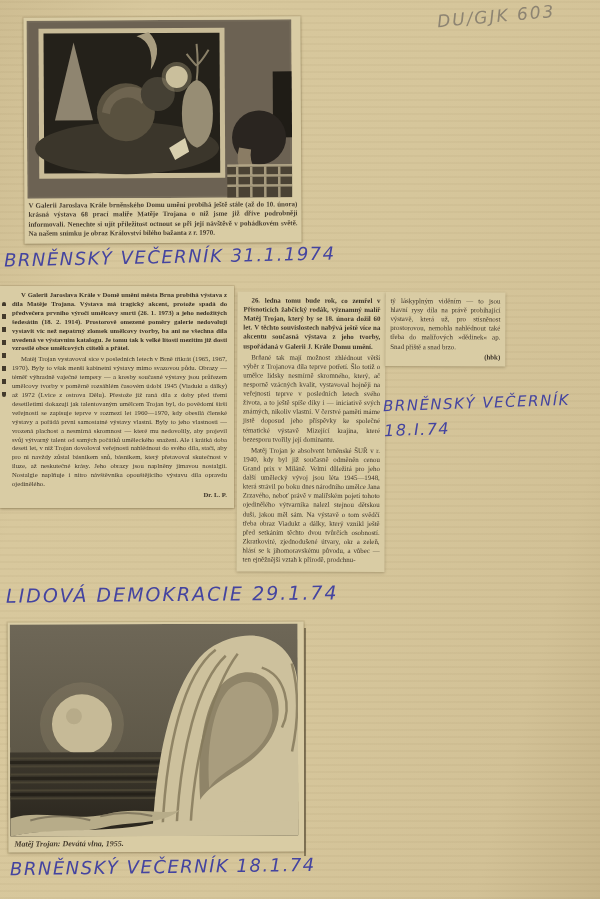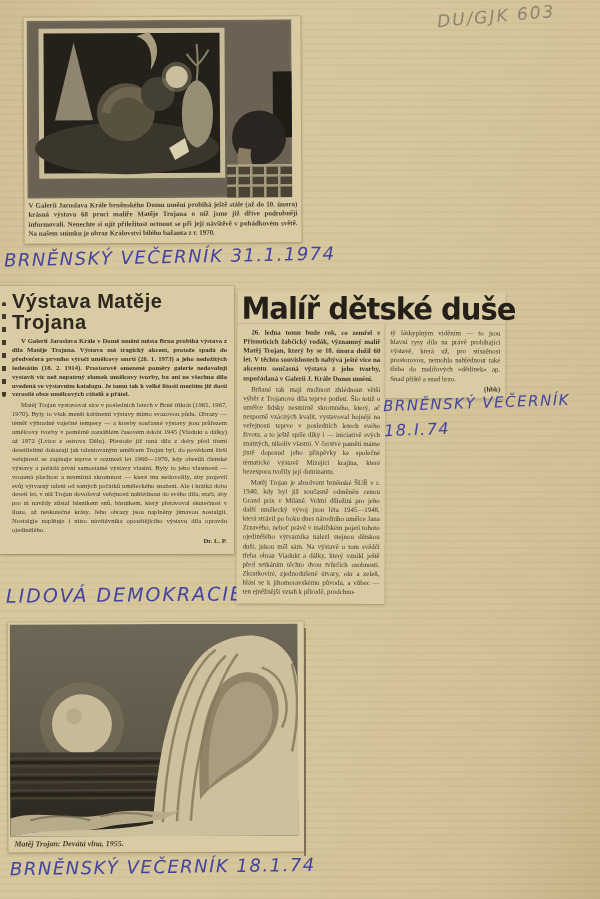--- a/index.html
+++ b/index.html
@@ -128,34 +128,30 @@
       <rect x="200" y="146" width="65" height="32" fill="#4a4234"></rect>
       <path d="M200,146 h65 M200,156 h65 M200,166 h65 M210,146 v32 M224,146 v32 M238,146 v32 M252,146 v32" stroke="#cdc09c" stroke-width="2.5" opacity="0.7" fill="none"></path>
     </svg>
     <div class="caption">V Galerii Jaroslava Krále brněnského Domu umění probíhá ještě stále (až do 10. února) krásná výstava 68 prací malíře Matěje Trojana o níž jsme již dříve podrobněji informovali. Nenechte si ujít příležitost octnout se při její návštěvě v pohádkovém světě. Na našem snímku je obraz Království bílého bažanta z r. 1970.</div>
   </div>
 
   <div class="handw hw-1">BRNĚNSKÝ VEČERNÍK 31.1.1974</div>
 
   <div class="clip clip-left">
     <div class="edge-marks"></div>
-    <h1 class="headline-left">Výstava Matěje Trojana</h1>
     <div class="artbody">
       <p class="lead">V Galerii Jaroslava Krále v Domě umění města Brna probíhá výstava z díla Matěje Trojana. Výstava má tragický akcent, protože spadá do předvečera prvního výročí umělcovy smrti (26. 1. 1973) a jeho nedožitých šedesátin (18. 2. 1914). Prostorově omezené poměry galerie nedovolují vystavit víc než nepatrný zlomek umělcovy tvorby, ba ani ne všechna díla uvedená ve výstavním katalogu. Je tomu tak k velké lítosti mezitím již dosti vzrostlé obce umělcových ctitelů a přátel.</p>
       <p>Matěj Trojan vystavoval sice v posledních letech v Brně třikrát (1965, 1967, 1970). Byly to však menší kabinetní výstavy mimo svazovou půdu. Obrazy — téměř výhradně vaječné tempery — a kresby současné výstavy jsou průřezem umělcovy tvorby v poměrně rozsáhlém časovém údobí 1945 (Viadukt a dálky) až 1972 (Lvice z ostrova Dělu). Přestože již raná díla z doby před třemi desetiletími dokazují jak talentovaným umělcem Trojan byl, do povědomí širší veřejnosti se zapisuje teprve v rozmezí let 1960—1970, kdy obesílá členské výstavy a pořádá první samostatné výstavy vlastní. Byly to jeho vlastnosti — vrozená plachost a nesmírná skromnost — které mu nedovolily, aby projevil svůj výtvarný talent od samých počátků uměleckého snažení. Ale i krátká doba deseti let, v níž Trojan dovoloval veřejnosti nahlédnout do svého díla, stačí, aby pro ni navždy zůstal básníkem snů, básníkem, který přetavoval skutečnost v iluze, až neskutečné krásy. Jeho obrazy jsou naplněny jímavou nostalgií. Nostalgie naplňuje i nitro návštěvníka opouštějícího výstavu díla opravdu ojedinělého.</p>
       <span class="sig">Dr. L. P.</span>
     </div>
   </div>
 
   <div class="handw hw-2">LIDOVÁ DEMOKRACIE 29.1.74</div>
 
   <div class="clip-right">
-    <div class="head-strip">
-      <div class="headline-right">Malíř dětské duše</div>
-    </div>
     <div class="cols">
       <div class="rcol1">
         <p class="lead">26. ledna tomu bude rok, co zemřel v Přísnoticích žabčický rodák, významný malíř Matěj Trojan, který by se 18. února dožil 60 let. V těchto souvislostech nabývá ještě více na akcentu současná výstava z jeho tvorby, uspořádaná v Galerii J. Krále Domu umění.</p>
         <p>Brňané tak mají možnost zhlédnout větší výběr z Trojanova díla teprve potřetí. Šlo totiž o umělce lidsky nesmírně skromného, který, ač nesporně vzácných kvalit, vystavoval hojněji na veřejnosti teprve v posledních letech svého života, a to ještě spíše díky i — iniciativě svých známých, nikoliv vlastní. V čerstvé paměti máme jistě doposud jeho příspěvky ke společné tématické výstavě Mizející krajina, které bezesporu tvořily její dominantu.</p>
         <p>Matěj Trojan je absolvent brněnské ŠUŘ v r. 1940, kdy byl již současně odměněn cenou Grand prix v Miláně. Velmi důležitá pro jeho další umělecký vývoj jsou léta 1945—1948, která strávil po boku dnes národního umělce Jana Zrzavého, neboť právě v malířském pojetí tohoto ojedinělého výtvarníka nalezl stejnou dětskou duši, jakou měl sám. Na výstavě o tom svědčí třeba obraz Viadukt a dálky, který vznikl ještě před setkáním těchto dvou tvůrčích osobností. Zkratkovité, zjednodušené útvary, okr a zeleň, hlásí se k jihomoravskému původu, a vůbec — ten ejněžnější vztah k přírodě, prodchnu-</p>
       </div>
       <div class="rcol2">
         <span>tý láskyplným viděním — to jsou hlavní rysy díla na právě probíhající výstavě, která už, pro stísněnost prostorovou, nemohla nahlédnout také třeba do malířových »dědinek« ap. Snad příště a snad brzo.</span>
         <span class="byline">(hbk)</span>
       </div>

